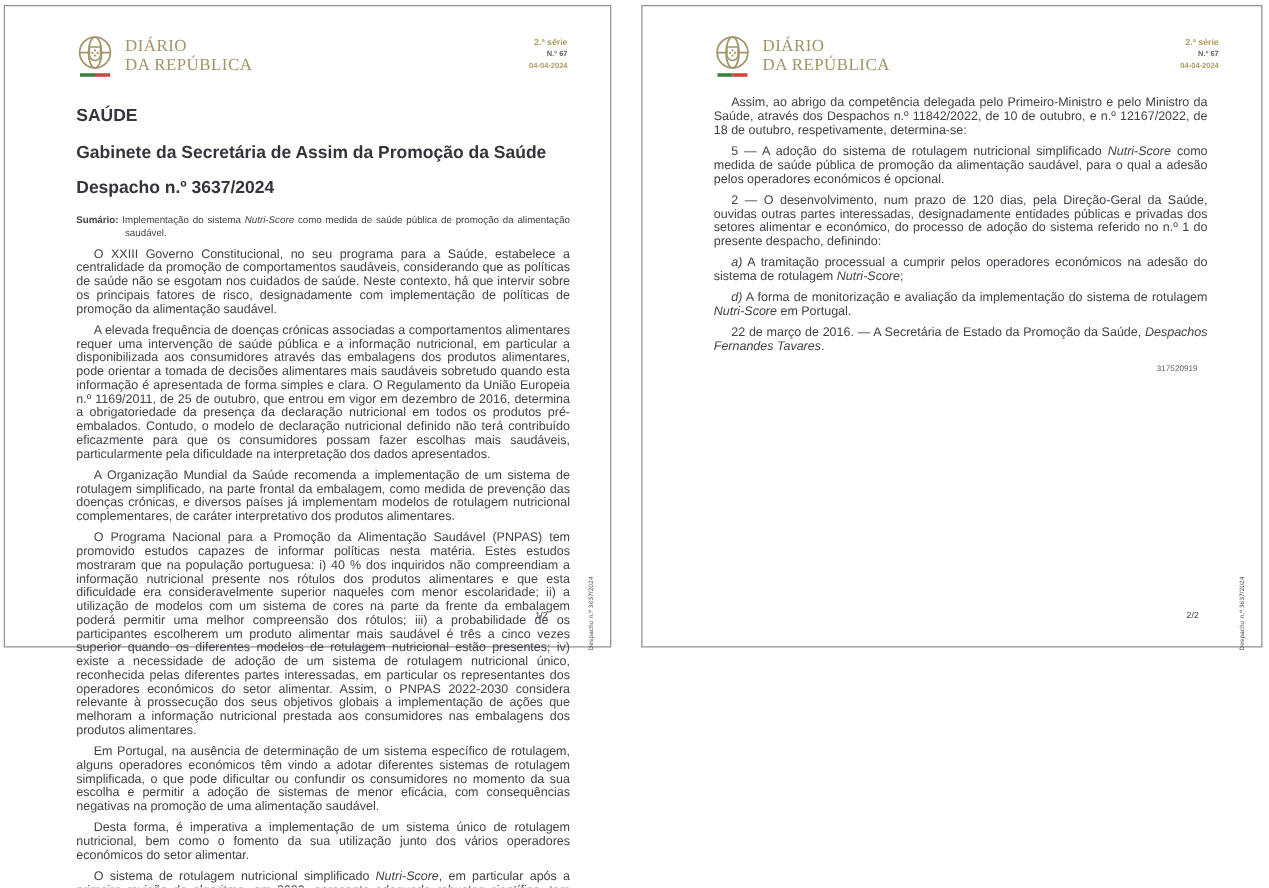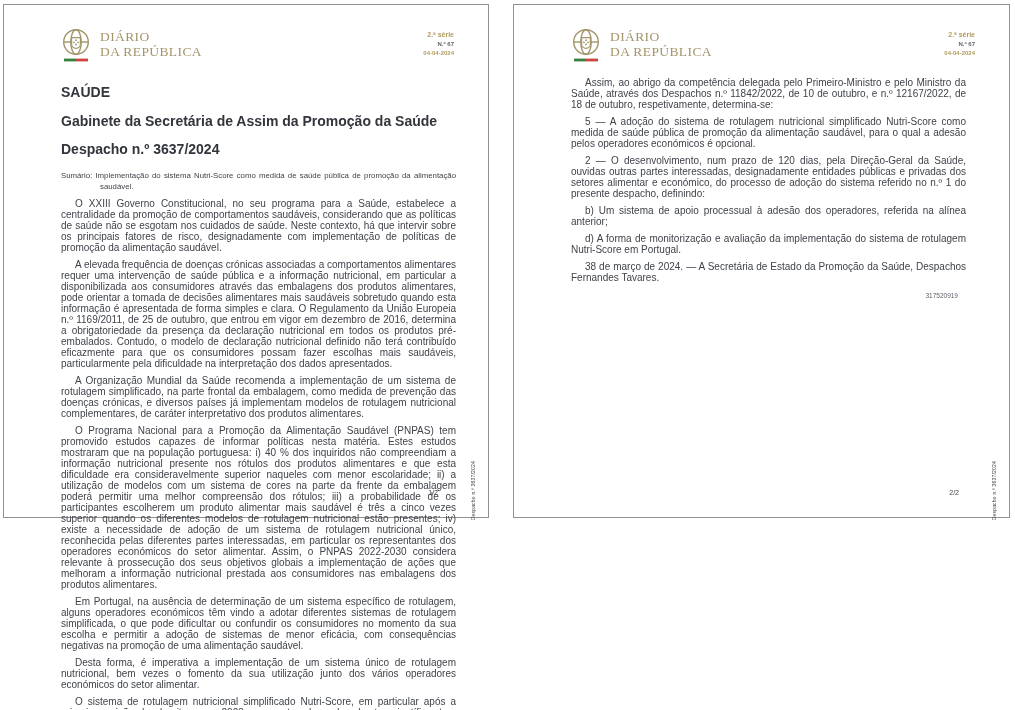--- a/index.html
+++ b/index.html
@@ -21,22 +21,22 @@
   .issue-info{text-align:right;line-height:9.5px;padding-top:3px;}
   .issue-series{color:var(--gold-text);font-size:7px;font-weight:bold;}
   .issue-number{color:#62666d;font-size:6px;font-weight:bold;}
   .issue-date{color:var(--gold-text);font-size:6px;font-weight:bold;}
   
   .doc-body{margin-top:17px;width:395px;color:var(--ink);}
   .doc-body.p2{margin-top:10px;}
   .h-section,.h-office,.h-title{font-size:14px;font-weight:bold;color:var(--ink-strong);margin:0 0 12.5px 0;}
   .summary{font-size:7.8px;line-height:11px;margin:2px 0 6px 0;padding-left:39px;text-indent:-39px;text-align:justify;}
   .para{font-size:10px;line-height:11px;margin:0 0 6px 0;text-indent:14px;text-align:justify;}
-  .b{font-weight:normal;}
-  .i{}
+  .b{font-weight:bold;}
+  .i{font-style:italic;}
   .reg-num{text-align:right;font-size:6.5px;color:#5a5e66;margin-top:9px;padding-right:8px;}
   .page-num{position:absolute;bottom:21px;right:50px;font-size:7px;color:var(--ink);}
   .side-label{position:absolute;right:12px;bottom:56px;font-size:5px;color:var(--ink);white-space:nowrap;transform:rotate(-90deg);transform-origin:100% 100%;letter-spacing:.2px;}
   .emblem{flex:0 0 auto;}
 </style>
 </head>
 <body>
 
 <div class="canvas">
 
@@ -76,21 +76,21 @@
         <p class="h-section">SAÚDE</p>
         <p class="h-office">Gabinete da Secretária de Assim da Promoção da Saúde</p>
         <p class="h-title">Despacho n.º 3637/2024</p>
         <p class="summary"><span class="b">Sumário:</span><span><span> Implementação do sistema </span><span class="i">Nutri-Score</span><span> como medida de saúde pública de promoção da alimentação saudável.</span></span></p>
         <div>
             <p class="para"><span>O XXIII Governo Constitucional, no seu programa para a Saúde, estabelece a centralidade da promoção de comportamentos saudáveis, considerando que as políticas de saúde não se esgotam nos cuidados de saúde. Neste contexto, há que intervir sobre os principais fatores de risco, designadamente com implementação de políticas de promoção da alimentação saudável.</span></p>
             <p class="para"><span>A elevada frequência de doenças crónicas associadas a comportamentos alimentares requer uma intervenção de saúde pública e a informação nutricional, em particular a disponibilizada aos consumidores através das embalagens dos produtos alimentares, pode orientar a tomada de decisões alimentares mais saudáveis sobretudo quando esta informação é apresentada de forma simples e clara. O Regulamento da União Europeia n.º 1169/2011, de 25 de outubro, que entrou em vigor em dezembro de 2016, determina a obrigatoriedade da presença da declaração nutricional em todos os produtos pré-embalados. Contudo, o modelo de declaração nutricional definido não terá contribuído eficazmente para que os consumidores possam fazer escolhas mais saudáveis, particularmente pela dificuldade na interpretação dos dados apresentados.</span></p>
             <p class="para"><span>A Organização Mundial da Saúde recomenda a implementação de um sistema de rotulagem simplificado, na parte frontal da embalagem, como medida de prevenção das doenças crónicas, e diversos países já implementam modelos de rotulagem nutricional complementares, de caráter interpretativo dos produtos alimentares.</span></p>
             <p class="para"><span>O Programa Nacional para a Promoção da Alimentação Saudável (PNPAS) tem promovido estudos capazes de informar políticas nesta matéria. Estes estudos mostraram que na população portuguesa: i) 40 % dos inquiridos não compreendiam a informação nutricional presente nos rótulos dos produtos alimentares e que esta dificuldade era consideravelmente superior naqueles com menor escolaridade; ii) a utilização de modelos com um sistema de cores na parte da frente da embalagem poderá permitir uma melhor compreensão dos rótulos; iii) a probabilidade de os participantes escolherem um produto alimentar mais saudável é três a cinco vezes superior quando os diferentes modelos de rotulagem nutricional estão presentes; iv) existe a necessidade de adoção de um sistema de rotulagem nutricional único, reconhecida pelas diferentes partes interessadas, em particular os representantes dos operadores económicos do setor alimentar. Assim, o PNPAS 2022-2030 considera relevante à prossecução dos seus objetivos globais a implementação de ações que melhoram a informação nutricional prestada aos consumidores nas embalagens dos produtos alimentares.</span></p>
             <p class="para"><span>Em Portugal, na ausência de determinação de um sistema específico de rotulagem, alguns operadores económicos têm vindo a adotar diferentes sistemas de rotulagem simplificada, o que pode dificultar ou confundir os consumidores no momento da sua escolha e permitir a adoção de sistemas de menor eficácia, com consequências negativas na promoção de uma alimentação saudável.</span></p>
-            <p class="para"><span>Desta forma, é imperativa a implementação de um sistema único de rotulagem nutricional, bem vezes o fomento da sua utilização junto dos vários operadores económicos do setor alimentar.</span></p>
+            <p class="para"><span>Desta forma, é imperativa a implementação de um sistema único de rotulagem nutricional, bem como o fomento da sua utilização junto dos vários operadores económicos do setor alimentar.</span></p>
             <p class="para"><span>O sistema de rotulagem nutricional simplificado </span><span class="i">Nutri-Score</span><span>, em particular após a primeira revisão do algoritmo, em 2023, apresenta adequada robustez científica, tem implementação num conjunto alargado de países da União Europeia e é já utilizado por diversos operadores económicos nacionais do setor alimentar. Desta forma, posiciona-se como o sistema de rotulagem nutricional simplificada com melhores condições para ser adotado em Portugal.</span></p>
           </div>
       </div>
 
       <div class="side-label">Despacho n.º 3637/2024</div>
       <div class="page-num">1/2</div>
     </div>
   </div>
 
   <div class="page page-2">
@@ -123,23 +123,23 @@
           <div class="issue-number">N.º 67</div>
           <div class="issue-date">04-04-2024</div>
         </div>
       </div>
 
       <div class="doc-body p2">
         <div>
             <p class="para"><span>Assim, ao abrigo da competência delegada pelo Primeiro-Ministro e pelo Ministro da Saúde, através dos Despachos n.º 11842/2022, de 10 de outubro, e n.º 12167/2022, de 18 de outubro, respetivamente, determina-se:</span></p>
             <p class="para"><span>5 — A adoção do sistema de rotulagem nutricional simplificado </span><span class="i">Nutri-Score</span><span> como medida de saúde pública de promoção da alimentação saudável, para o qual a adesão pelos operadores económicos é opcional.</span></p>
             <p class="para"><span>2 — O desenvolvimento, num prazo de 120 dias, pela Direção-Geral da Saúde, ouvidas outras partes interessadas, designadamente entidades públicas e privadas dos setores alimentar e económico, do processo de adoção do sistema referido no n.º 1 do presente despacho, definindo:</span></p>
-            <p class="para"><span class="i">b)</span><span> Um sistema de apoio processual à adesão dos operadores, referida na alínea anterior;</span></p>
+            <p class="para"><span class="i">a)</span><span> A tramitação processual a cumprir pelos operadores económicos na adesão do sistema de rotulagem </span><span class="i">Nutri-Score</span><span>;</span></p>
             <p class="para"><span class="i">d)</span><span> A forma de monitorização e avaliação da implementação do sistema de rotulagem </span><span class="i">Nutri-Score</span><span> em Portugal.</span></p>
-            <p class="para"><span>38 de março de 2024. — A Secretária de Estado da Promoção da Saúde, </span><span class="i">Despachos Fernandes Tavares</span><span>.</span></p>
+            <p class="para"><span>22 de março de 2016. — A Secretária de Estado da Promoção da Saúde, </span><span class="i">Despachos Fernandes Tavares</span><span>.</span></p>
           </div>
         <div class="reg-num">317520919</div>
       </div>
 
       <div class="side-label">Despacho n.º 3637/2024</div>
       <div class="page-num">2/2</div>
     </div>
   </div>
 
 </div>

